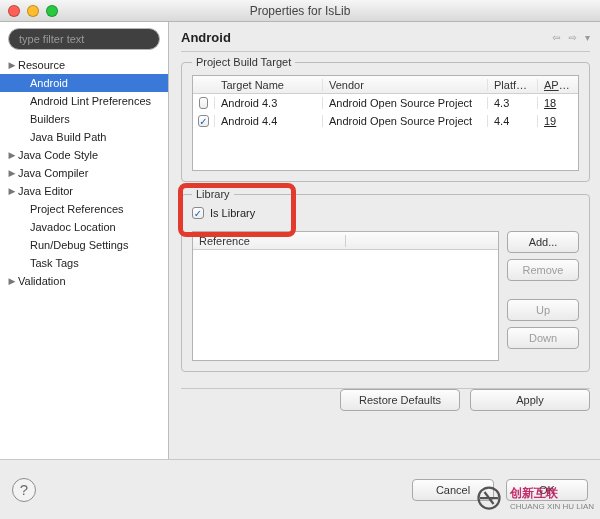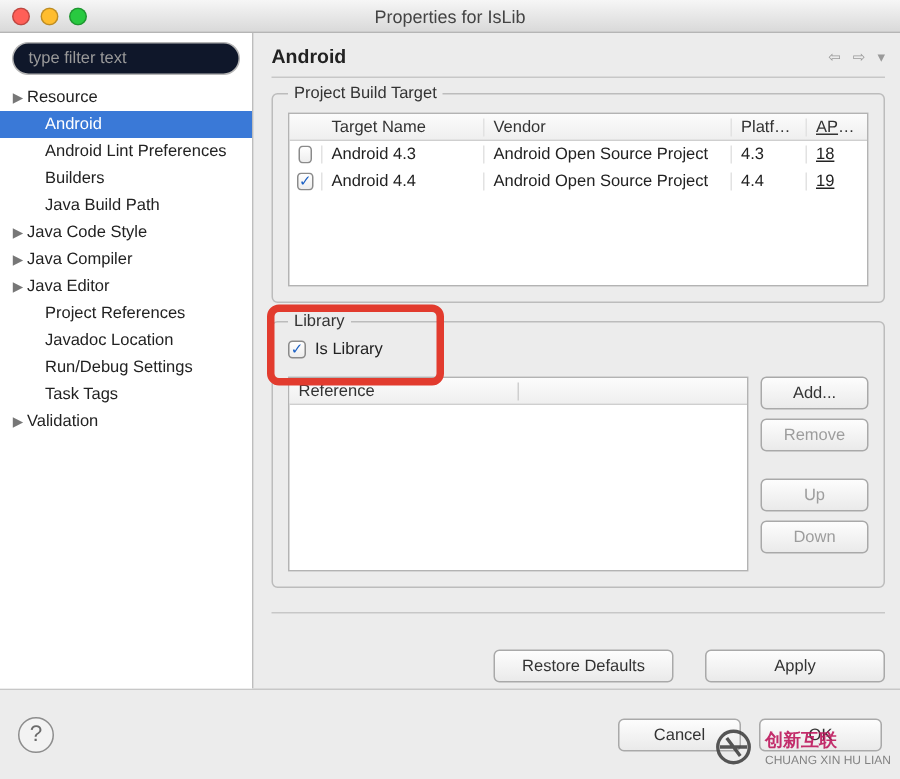--- a/index.html
+++ b/index.html
@@ -55,21 +55,21 @@
     .filter {
       margin: 0 8px 6px 8px;
       height: 22px;
       border: 1px solid #b5b5b5;
       border-radius: 11px;
       padding: 0 10px;
       color: #999;
       font-size: 11px;
       display: flex;
       align-items: center;
-      background: #0f172a;
+      background: #404040;
     }
     .tree { flex: 1; overflow: auto; }
     .tree-item {
       display: flex;
       align-items: center;
       height: 18px;
       padding-left: 6px;
       white-space: nowrap;
     }
     .tree-item .arrow {
@@ -113,21 +113,21 @@
       top: -7px;
       left: 10px;
       background: #ececec;
       padding: 0 4px;
       font-size: 11px;
       color: #333;
     }
     .table {
       background: #fff;
       border: 1px solid #b3b3b3;
-      height: 116px;
+      height: 96px;
       overflow: auto;
     }
     .thead, .trow {
       display: flex;
       font-size: 11px;
     }
     .thead {
       background: linear-gradient(#fcfcfc, #efefef);
       border-bottom: 1px solid #cfcfcf;
       color: #333;
@@ -201,24 +201,24 @@
       font-size: 11px;
       display: flex;
       align-items: center;
       justify-content: center;
       color: #333;
     }
     .btn.disabled { color: #9d9d9d; }
     .footer {
       border-top: 1px solid #c7c7c7;
       margin-top: 4px;
-      padding-top: 24px;
+      padding-top: 0;
       display: flex;
       justify-content: flex-end;
-      gap: 21px;
+      gap: 10px;
     }
     .footer .btn { width: 120px; }
     .bottom-bar {
       height: 60px;
       border-top: 1px solid #c7c7c7;
       display: flex;
       align-items: center;
       justify-content: space-between;
       padding: 0 12px;
       background: #ececec;

